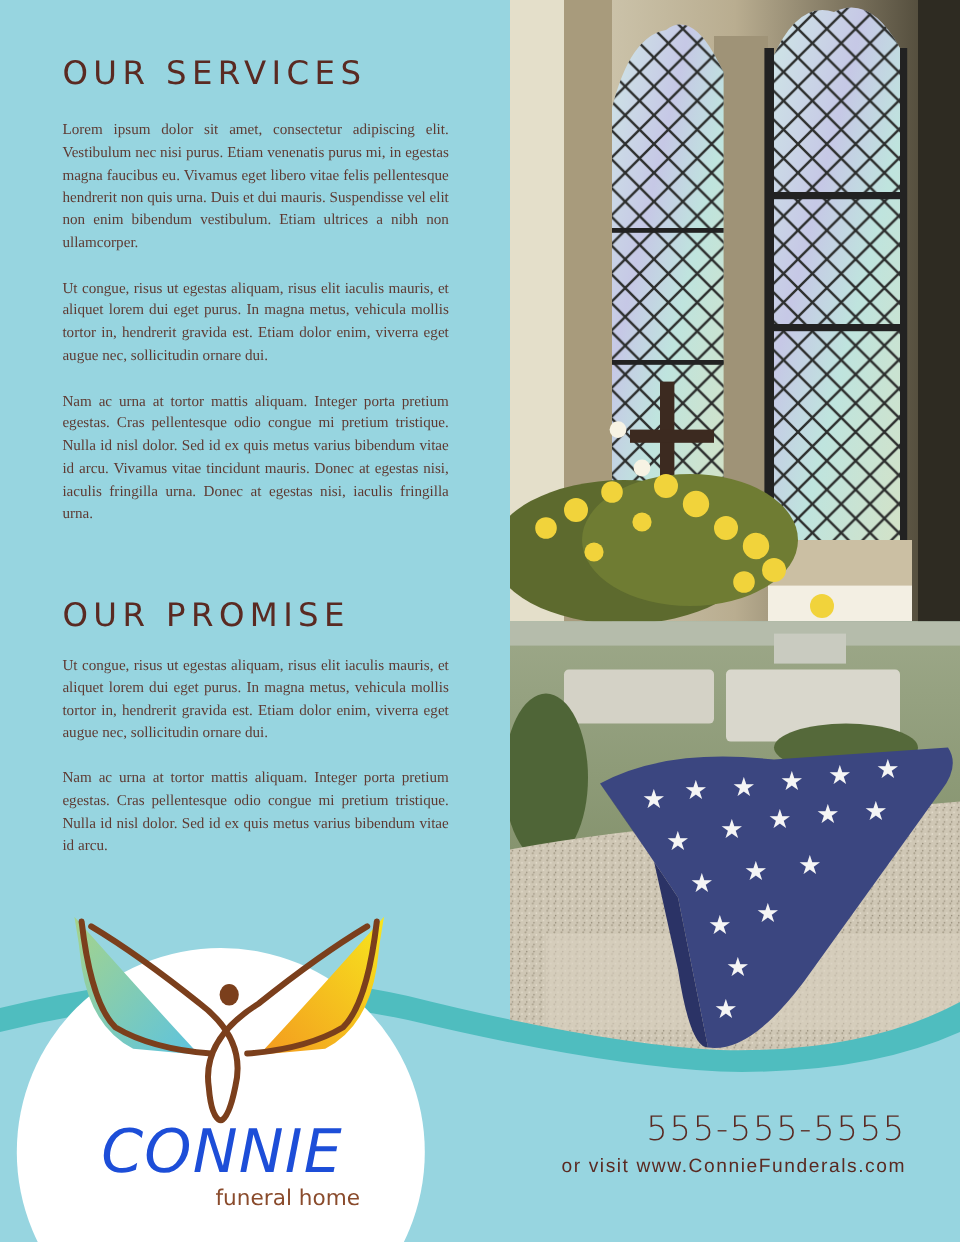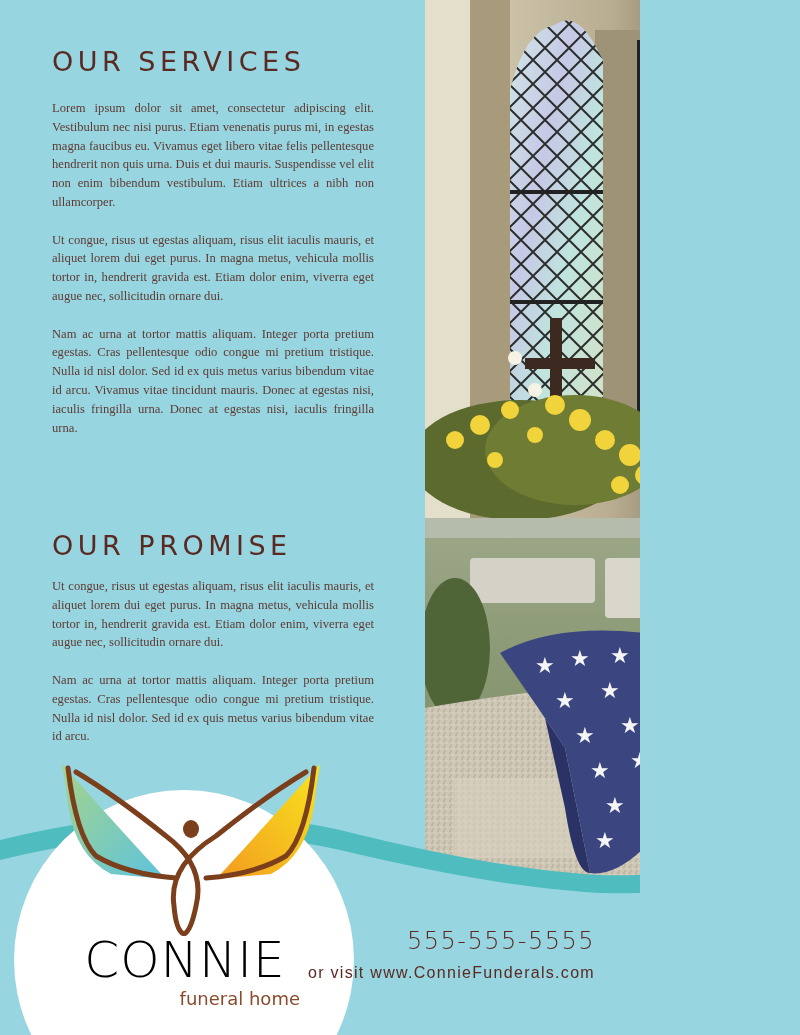--- a/index.html
+++ b/index.html
@@ -3,21 +3,21 @@
   <meta charset="utf-8">
   <style>
     * { box-sizing: border-box; margin: 0; padding: 0; }
     html, body { width: 800px; height: 1035px; overflow: hidden; }
     body {
       position: relative;
       background: #97d5e0;
       font-family: "DejaVu Sans", sans-serif;
       color: #5a3328;
     }
-    .page { position: absolute; inset: 0; width: 640px; height: 1035px; overflow: hidden; }
+    .page { position: absolute; inset: 0; width: 800px; height: 1035px; overflow: hidden; }
 
     
     .section { position: absolute; left: 52px; width: 322px; }
     .section h2 {
       font-family: "DejaVu Sans", sans-serif;
       font-weight: normal;
       font-size: 27px;
       letter-spacing: 4.5px;
       color: #5a2a22;
       white-space: nowrap;
@@ -26,21 +26,21 @@
     .section p {
       font-family: Liberation Serif, serif;
       font-size: 12.6px;
       line-height: 18.8px;
       text-align: justify;
       color: #5e3a32;
     }
     .services { top: 48px; }
     .services h2 { margin-bottom: 24px; }
     .services p { margin-bottom: 18.8px; }
-    .promise { top: 500px; margin-top: 32px; }
+    .promise { top: 500px; }
     .promise h2 { margin-bottom: 18px; }
     .promise p { margin-bottom: 18.8px; }
 
     
     .photo { position: absolute; left: 425px; width: 375px; overflow: hidden; }
     .photo-window { top: 0; height: 518px; background: #d7d0b8; }
     .photo-flag { top: 518px; height: 380px; background: #9fa68b; }
     .photo svg { display: block; width: 100%; height: 100%; }
 
     
@@ -51,38 +51,39 @@
       background: #ffffff;
     }
     .logo-mark { position: absolute; left: 56px; top: 756px; width: 270px; height: 180px; }
     .logo-name {
       position: absolute; left: 70px; top: 935px; width: 230px;
       text-align: center;
       font-family: "DejaVu Sans", sans-serif;
       font-weight: 200;
       font-size: 50px;
       letter-spacing: 1px;
-      color: #000000;
+      color: #1d4ed8;
       line-height: 1;
+      font-style: italic;
       -webkit-text-stroke: 0px;
     }
     .logo-sub {
       position: absolute; left: 70px; top: 990px; width: 230px;
       text-align: right;
       font-family: "DejaVu Sans", sans-serif;
       font-size: 18px;
       color: #8a4b2c;
       line-height: 1;
     }
 
     
     .contact { position: absolute; right: 45px; top: 925px; text-align: right; color: #5a2a22; }
     .contact .phone {
       font-family: "DejaVu Sans", sans-serif;
-      font-size: 24px; letter-spacing: 1.5px; line-height: 32px;
+      font-size: 28px; letter-spacing: 1.5px; line-height: 32px;
       font-weight: 200;
     }
     .contact .web, .contact .addr {
       font-family: Liberation Sans, sans-serif;
       font-size: 16px; letter-spacing: 1.3px; line-height: 24px;
     }
     .contact .web { margin-top: 4px; }
     .dot { margin: 0 5px; }
   </style>
 </head>

